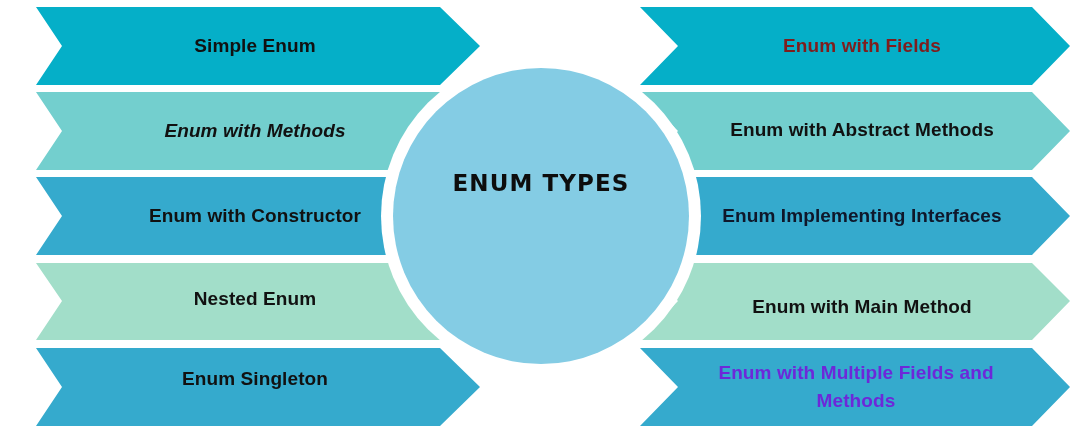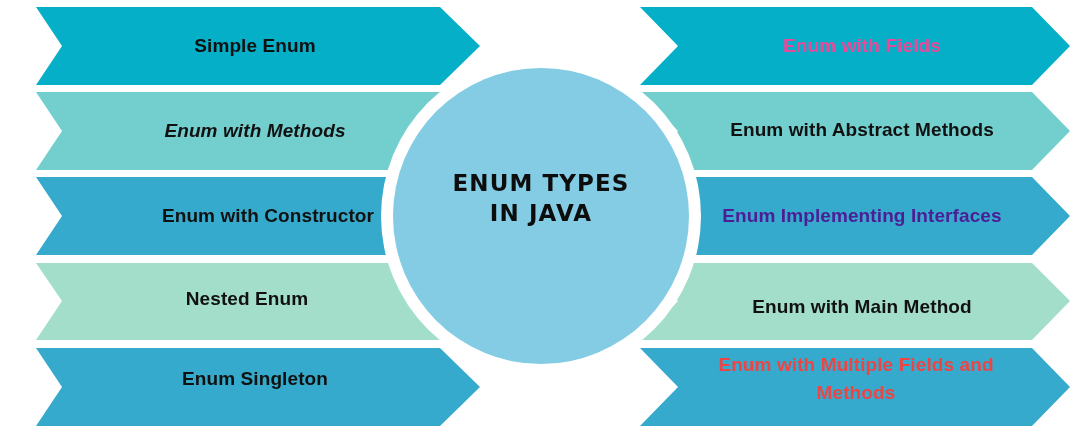--- a/index.html
+++ b/index.html
@@ -85,28 +85,27 @@
       <polygon points="640,177 1032,177 1070,216 1032,255 640,255 678,216" fill="#35aacd"></polygon>
       <polygon points="640,263 1032,263 1070,301 1032,340 640,340 678,301" fill="#a2dec9"></polygon>
       <polygon points="640,348 1032,348 1070,387 1032,426 640,426 678,387" fill="#35aacd"></polygon>
     </g>
 
     <circle cx="541" cy="216" r="148" fill="#84cce4"></circle>
   </svg>
 
   <div class="arrow-label left-label" style="left: 60px; top: 7px; width: 390px; height: 78px; color: rgb(17, 17, 17);">Simple Enum</div>
   <div class="arrow-label left-label" style="left: 60px; top: 92px; width: 390px; height: 78px; color: rgb(17, 17, 17); font-style: italic;">Enum with Methods</div>
-  <div class="arrow-label left-label" style="left: 73px; top: 177px; width: 390px; height: 78px; color: rgb(17, 17, 17);">Enum with Constructor</div>
-  <div class="arrow-label left-label" style="left: 52px; top: 263px; width: 390px; height: 72px; color: rgb(17, 17, 17);">Nested Enum</div>
+  <div class="arrow-label left-label" style="left: 60px; top: 177px; width: 390px; height: 78px; color: rgb(17, 17, 17);">Enum with Constructor</div>
+  <div class="arrow-label left-label" style="left: 60px; top: 263px; width: 390px; height: 72px; color: rgb(17, 17, 17);">Nested Enum</div>
   <div class="arrow-label left-label" style="left: 60px; top: 348px; width: 390px; height: 62px; color: rgb(17, 17, 17);">Enum Singleton</div>
 
-  <div class="arrow-label right-label" style="left: 678px; top: 7px; width: 368px; height: 78px; color: #ec4899;">Enum with Fields</div>
+  <div class="arrow-label right-label" style="left: 678px; top: 7px; width: 368px; height: 78px; color: #7f1d1d;">Enum with Fields</div>
   <div class="arrow-label right-label" style="left: 678px; top: 92px; width: 368px; height: 76px; color: rgb(17, 17, 17);">Enum with Abstract Methods</div>
-  <div class="arrow-label right-label" style="left: 678px; top: 177px; width: 368px; height: 78px; color: #4c1d95;">Enum Implementing Interfaces</div>
+  <div class="arrow-label right-label" style="left: 678px; top: 177px; width: 368px; height: 78px; color: #0f172a;">Enum Implementing Interfaces</div>
   <div class="arrow-label right-label" style="left: 678px; top: 263px; width: 368px; height: 87px; color: rgb(17, 17, 17);">Enum with Main Method</div>
-  <div class="arrow-label right-label" style="left: 672px; top: 340px; width: 368px; height: 78px; color: #ef4444;">Enum with Multiple Fields and Methods</div>
+  <div class="arrow-label right-label" style="left: 672px; top: 348px; width: 368px; height: 78px; color: #6d28d9;">Enum with Multiple Fields and Methods</div>
 
   <div id="center-title">
     <div>ENUM TYPES</div>
-    <div>IN JAVA</div>
   </div>
 
 </div>
 
 </body></html>

